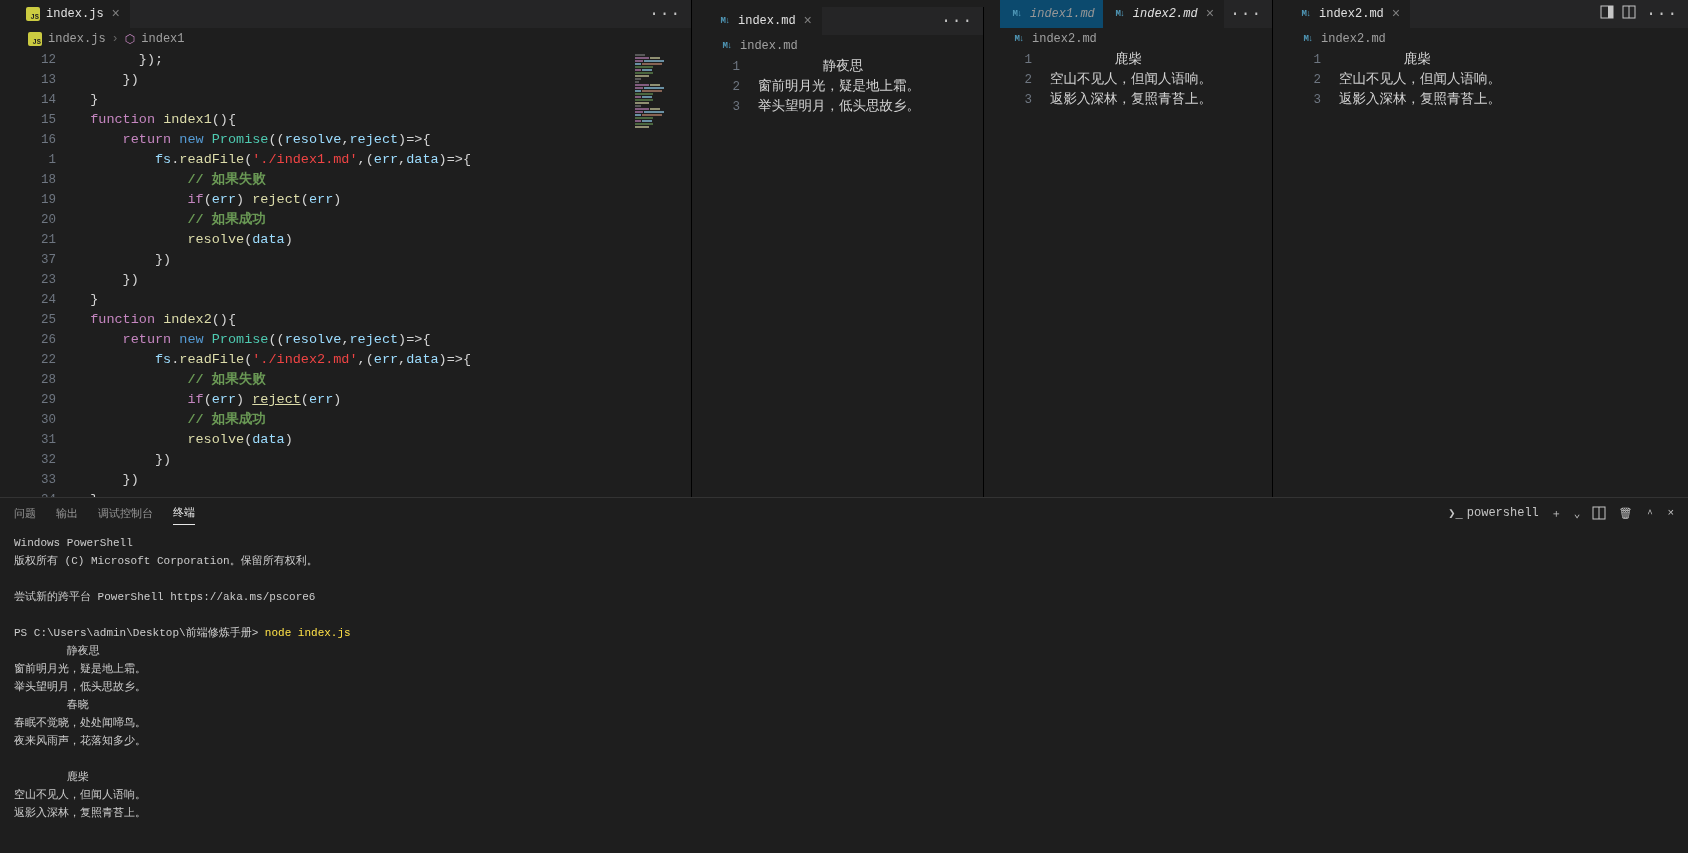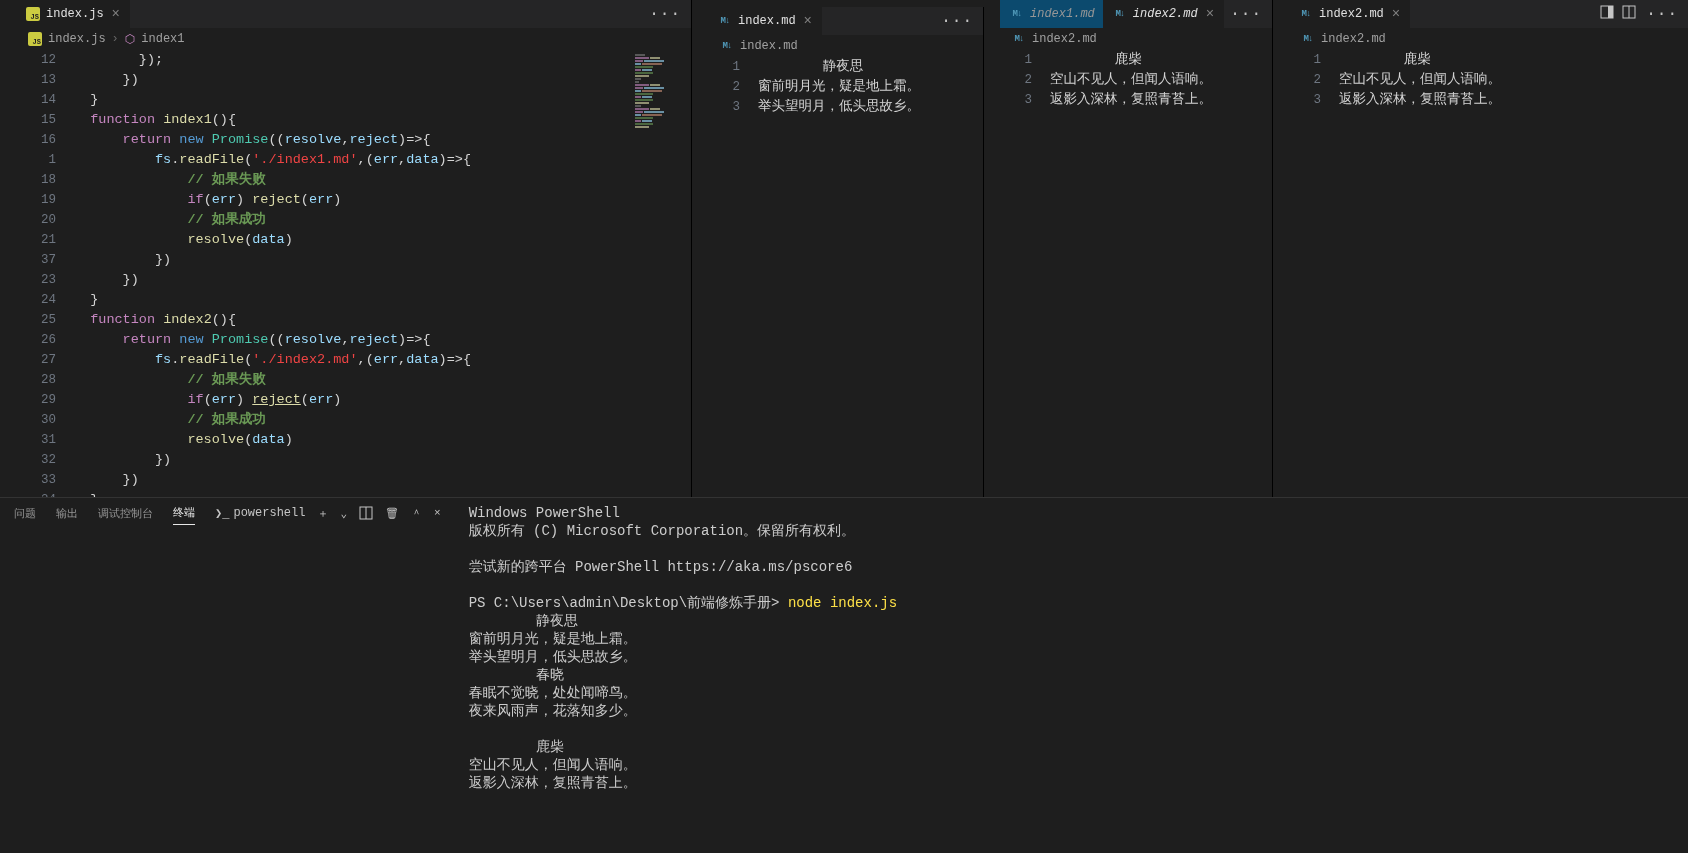--- a/index.html
+++ b/index.html
@@ -111,40 +111,41 @@
 .minimap .mrow { height: 2px; margin-bottom: 1px; display: flex; gap: 1px; }
 .minimap .mb { height: 2px; display: inline-block; }
 .mk { background: #c586c0; } .mf { background: #dcdcaa; } .ms { background: #ce9178; }
 .mc { background: #6a9955; } .mv { background: #9cdcfe; } .mp { background: #808080; }
 
 .panel {
   flex: 1;
   background: #1e1e1e;
   border-top: 1px solid #333;
   display: flex;
+  flex-direction: column;
 }
 .panel-tabs {
   display: flex;
   align-items: center;
   height: 30px;
   padding: 0 14px;
   font-size: 11px;
   color: #969696;
 }
 .panel-tabs .ptab { margin-right: 20px; cursor: pointer; padding: 4px 0; }
 .panel-tabs .ptab.active { color: #e7e7e7; border-bottom: 1px solid #e7e7e7; }
 .panel-tabs .spacer { flex: 1; }
 .panel-tabs .right { display: flex; align-items: center; gap: 12px; color: #c5c5c5; }
 .terminal-picker { display: flex; align-items: center; gap: 4px; font-size: 12px; }
 .ticon { font-size: 12px; }
 
 .terminal-body {
   flex: 1;
   padding: 6px 14px;
-  font-size: 14px;
+  font-size: 11px;
   line-height: 18px;
   color: #cccccc;
   white-space: pre-wrap;
   overflow: hidden;
 }
 .prompt { color: #cccccc; }
 .cmd-y { color: #fde047; }
 
 svg { display: block; }
 .layout-icons { display: flex; gap: 8px; }
@@ -182,21 +183,21 @@
           <div>1</div>
           <div>18</div>
           <div>19</div>
           <div>20</div>
           <div>21</div>
           <div>37</div>
           <div>23</div>
           <div>24</div>
           <div>25</div>
           <div>26</div>
-          <div>27</div>
+          <div>22</div>
           <div>28</div>
           <div>29</div>
           <div>30</div>
           <div>31</div>
           <div>32</div>
           <div>33</div>
           <div>34</div>
         </div>
       <div class="lines" id="lines0"><div class="ln"><span class="punc">        });</span></div><div class="ln"><span class="punc">      })</span></div><div class="ln"><span class="punc">  }</span></div><div class="ln"><span class="kw">  function </span><span class="fn">index1</span><span class="punc">(){</span></div><div class="ln"><span class="kw">      return </span><span class="op">new </span><span class="cls">Promise</span><span class="punc">((</span><span class="var">resolve</span><span class="punc">,</span><span class="var">reject</span><span class="punc">)=&gt;{</span></div><div class="ln"><span class="var">          fs</span><span class="punc">.</span><span class="fn">readFile</span><span class="punc">(</span><span class="str">'./index1.md'</span><span class="punc">,(</span><span class="var">err</span><span class="punc">,</span><span class="var">data</span><span class="punc">)=&gt;{</span></div><div class="ln"><span class="com">              // 如果失败</span></div><div class="ln"><span class="kw">              if</span><span class="punc">(</span><span class="var">err</span><span class="punc">) </span><span class="fn">reject</span><span class="punc">(</span><span class="var">err</span><span class="punc">)</span></div><div class="ln"><span class="com">              // 如果成功</span></div><div class="ln"><span class="fn">              resolve</span><span class="punc">(</span><span class="var">data</span><span class="punc">)</span></div><div class="ln"><span class="punc">          })</span></div><div class="ln"><span class="punc">      })</span></div><div class="ln"><span class="punc">  }</span></div><div class="ln"><span class="kw">  function </span><span class="fn">index2</span><span class="punc">(){</span></div><div class="ln"><span class="kw">      return </span><span class="op">new </span><span class="cls">Promise</span><span class="punc">((</span><span class="var">resolve</span><span class="punc">,</span><span class="var">reject</span><span class="punc">)=&gt;{</span></div><div class="ln"><span class="var">          fs</span><span class="punc">.</span><span class="fn">readFile</span><span class="punc">(</span><span class="str">'./index2.md'</span><span class="punc">,(</span><span class="var">err</span><span class="punc">,</span><span class="var">data</span><span class="punc">)=&gt;{</span></div><div class="ln"><span class="com">              // 如果失败</span></div><div class="ln"><span class="kw">              if</span><span class="punc">(</span><span class="var">err</span><span class="punc">) </span><span class="fn under">reject</span><span class="punc">(</span><span class="var">err</span><span class="punc">)</span></div><div class="ln"><span class="com">              // 如果成功</span></div><div class="ln"><span class="fn">              resolve</span><span class="punc">(</span><span class="var">data</span><span class="punc">)</span></div><div class="ln"><span class="punc">          })</span></div><div class="ln"><span class="punc">      })</span></div><div class="ln"><span class="punc">  }</span></div></div>
       <div class="minimap">

